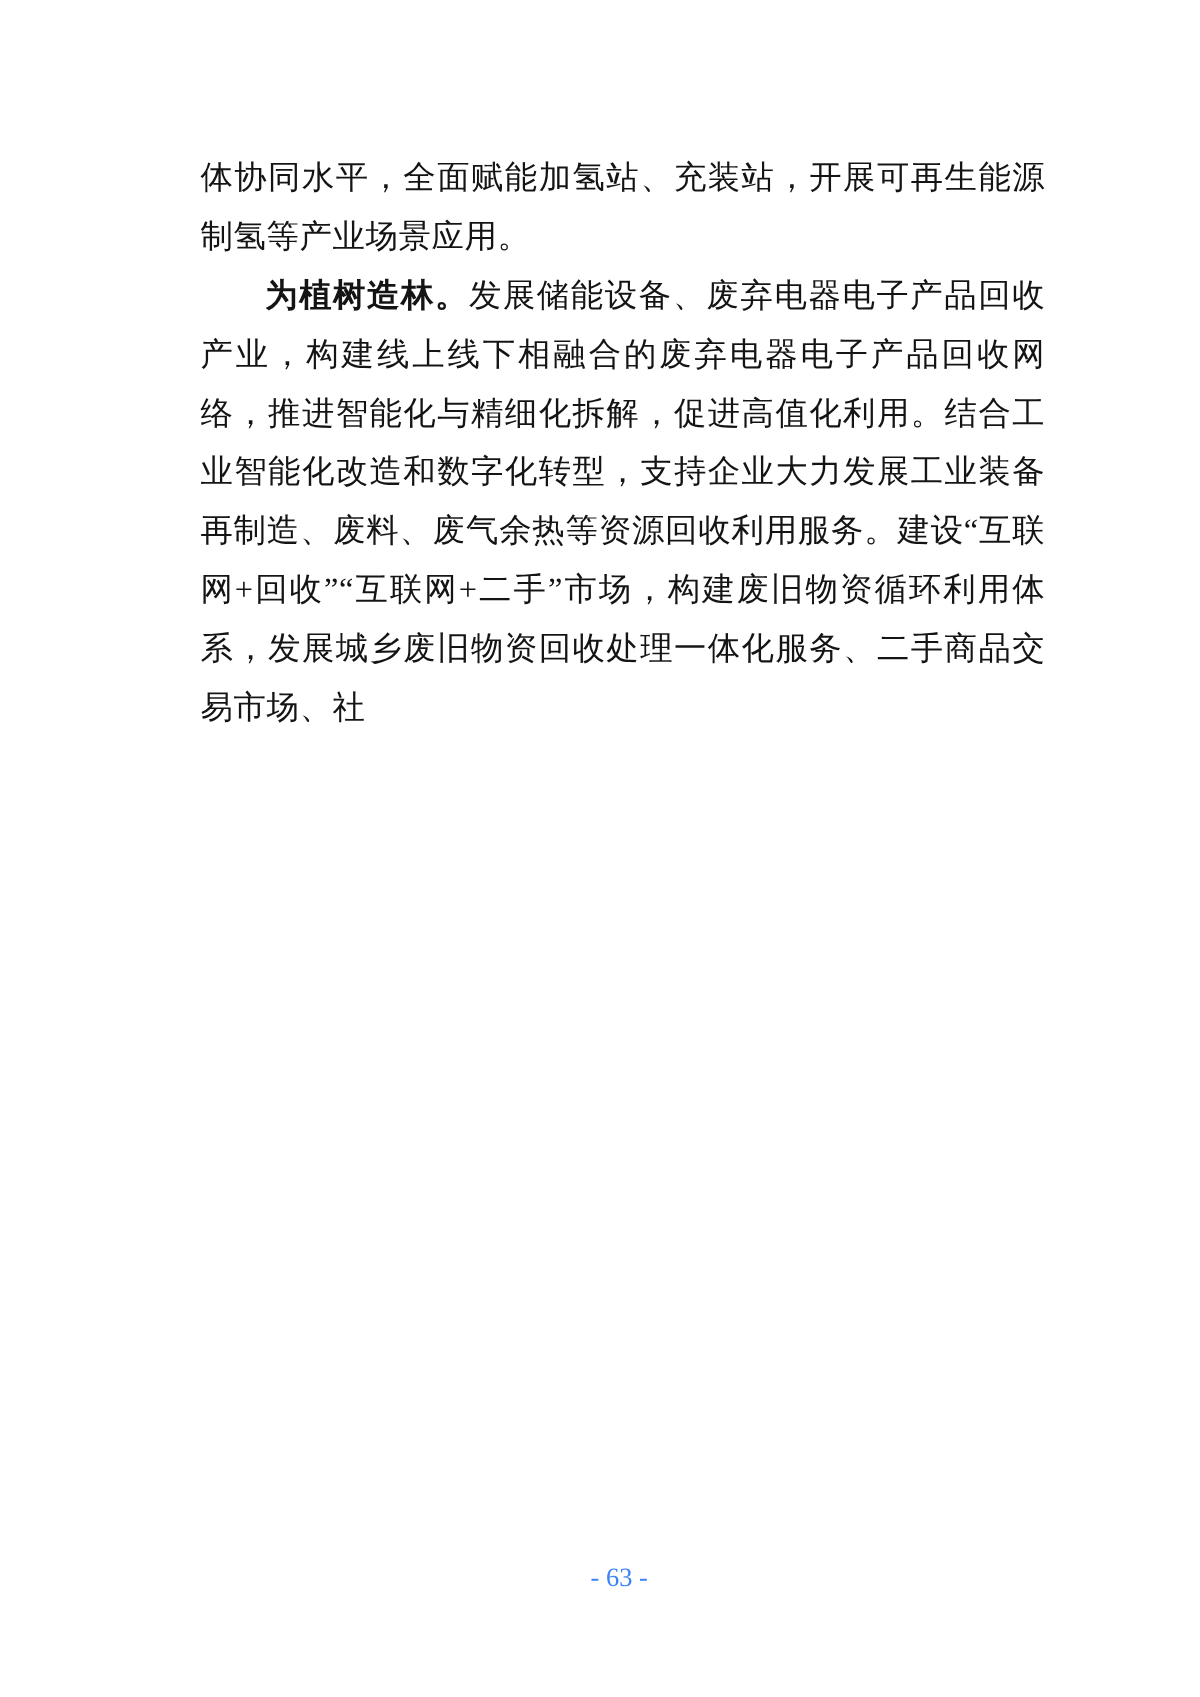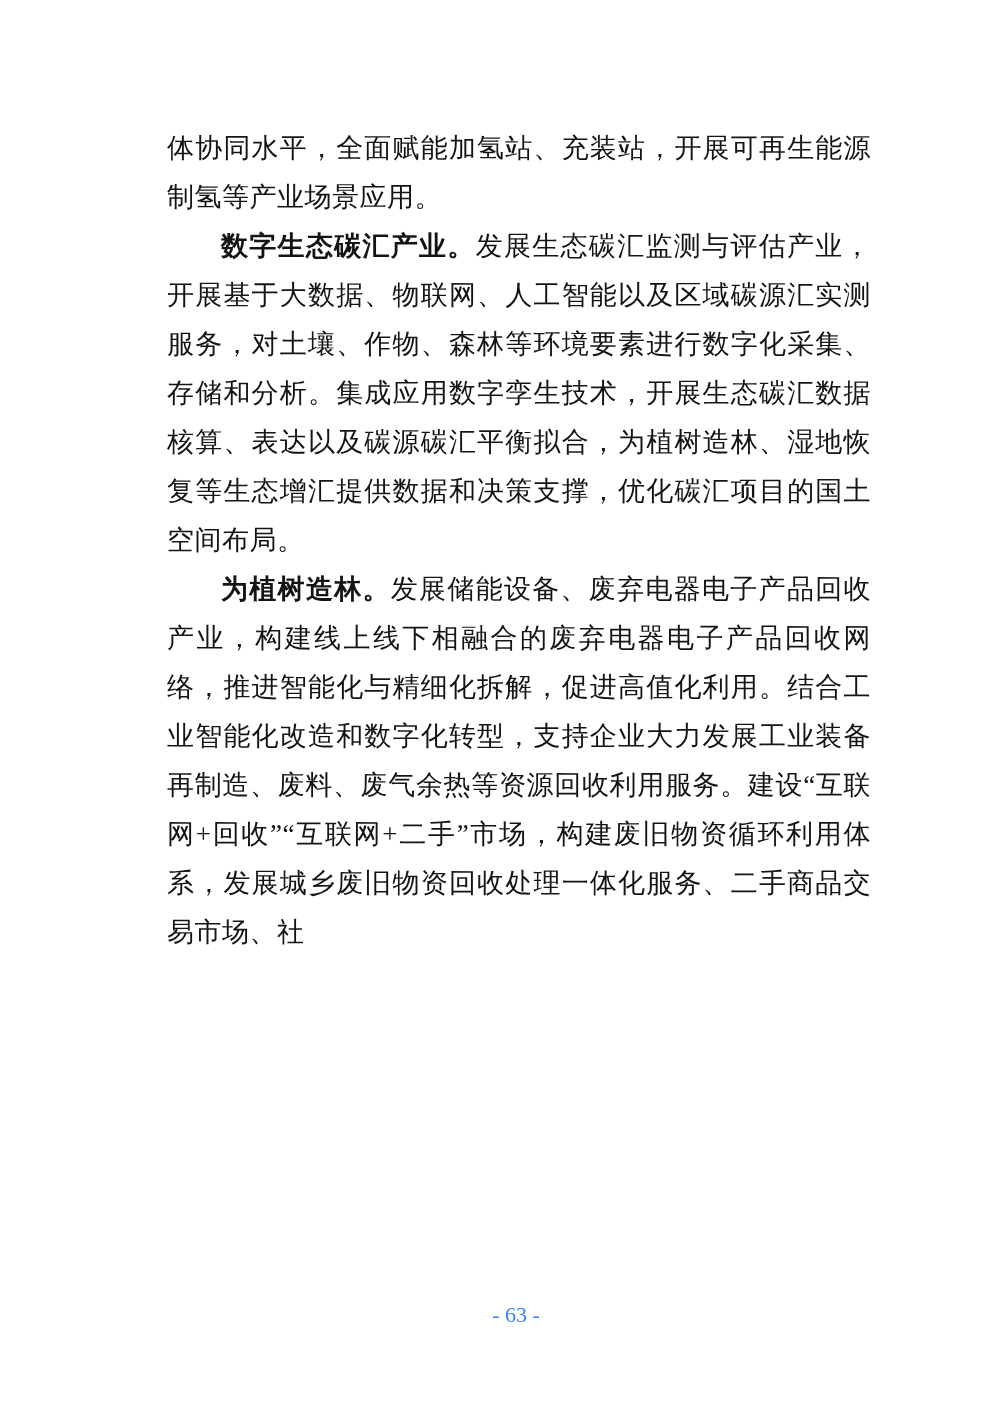--- a/index.html
+++ b/index.html
@@ -55,17 +55,16 @@
     line-height: 30px;
     color: #3b82f6;
   }
 </style>
 </head>
 <body>
 
 <div class="page">
   <div class="text-block">
     <p class="para no-indent"><span>体协同水平，全面赋能加氢站、充装站，开展可再生能源制氢等产业场景应用。</span></p>
-    <p class="para"><span class="lead">数字生态碳汇产业。</span><span>发展生态碳汇监测与评估产业，开展基于大数据、物联网、人工智能以及区域碳源汇实测服务，对土壤、作物、森林等环境要素进行数字化采集、存储和分析。集成应用数字孪生技术，开展生态碳汇数据核算、表达以及碳源碳汇平衡拟合，为植树造林、湿地恢复等生态增汇提供数据和决策支撑，优化碳汇项目的国土空间布局。</span></p>
     <p class="para"><span class="lead">为植树造林。</span><span>发展储能设备、废弃电器电子产品回收产业，构建线上线下相融合的废弃电器电子产品回收网络，推进智能化与精细化拆解，促进高值化利用。结合工业智能化改造和数字化转型，支持企业大力发展工业装备再制造、废料、废气余热等资源回收利用服务。建设“互联网+回收”“互联网+二手”市场，构建废旧物资循环利用体系，发展城乡废旧物资回收处理一体化服务、二手商品交易市场、社</span></p>
   </div>
   <div class="footer">- 63 -</div>
 </div>
 
 </body></html>

